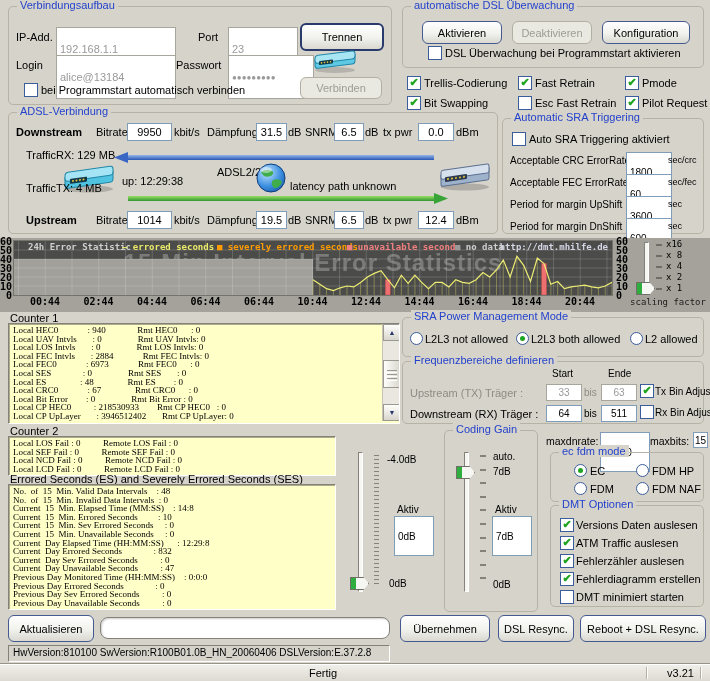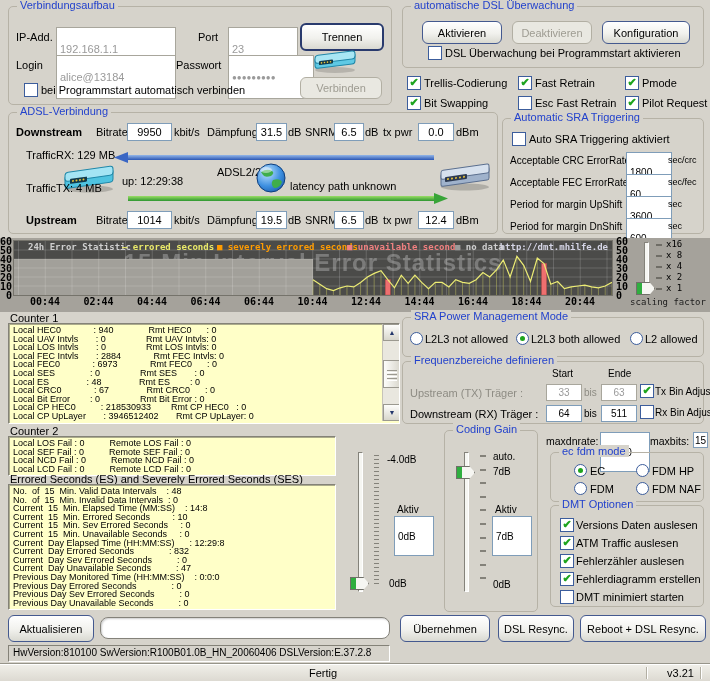--- a/index.html
+++ b/index.html
@@ -16,21 +16,21 @@
   .inp.gray{color:#9a9a9a;border-color:#a8a69c}
   .btn{position:absolute;border:1px solid #44598f;border-radius:6px;color:#000;
        background:linear-gradient(#ffffff,#f1f1ed 55%,#d9d9d1);display:flex;align-items:center;justify-content:center;cursor:pointer;font-size:11px}
   .btn.def{border:2px solid #293a6d}
   .btn.off{color:#9e9c92;border:1px solid #b2afa3;background:#e9e8e1;cursor:default}
   .cb{position:absolute;width:12px;height:12px;background:#fff;border:1px solid #3c5d9c;display:flex;align-items:center;justify-content:center;cursor:pointer}
   .cb .tick{color:#1ea41e;font-size:11px;font-weight:bold;line-height:1;margin-top:-2px}
   .rb{position:absolute;width:11px;height:11px;background:#fff;border:1px solid #3c5d9c;border-radius:50%;cursor:pointer}
   .rb .dot{position:absolute;left:3px;top:3px;width:5px;height:5px;border-radius:50%;background:#1ea41e}
   .ybox{position:absolute;background:#ffffc8;border:1px solid;border-color:#848278 #ffffff #ffffff #848278;box-shadow:inset 1px 1px 0 rgba(70,70,64,.45);overflow:hidden}
-  .ybox pre{margin:2px 0 0 4px;font-family:Liberation Sans, sans-serif;font-size:9px;line-height:8.6px;white-space:pre}
+  .ybox pre{margin:2px 0 0 4px;font-family:Liberation Serif, serif;font-size:9px;line-height:8.6px;white-space:pre}
   .sunken{border:1px solid;border-color:#848278 #ffffff #ffffff #848278}
   
   #strip{position:absolute;left:0;top:238px;width:710px;height:74px;background:#a5a29b}
   #plot{position:absolute;left:14px;top:3px;width:598px;height:54px;background:#4b4b49;outline:1px solid #75736b}
   #watermark{position:absolute;left:0;top:8px;width:100%;text-align:center;font-weight:bold;font-size:24px;
              color:rgba(200,200,200,.38);letter-spacing:1px;white-space:nowrap;font-family:"Liberation Sans",sans-serif}
   .leg{position:absolute;top:1px;font-family:"DejaVu Sans Mono",monospace;font-size:9px;font-weight:bold;white-space:nowrap}
   .tickl{position:absolute;font-family:"DejaVu Sans Mono",monospace;font-size:10px;font-weight:bold;color:#000;line-height:9px}
   
   .vtrack{position:absolute;width:3px;background:#f6f6f2;border:1px solid;border-color:#84827a #fff #fff #84827a}

